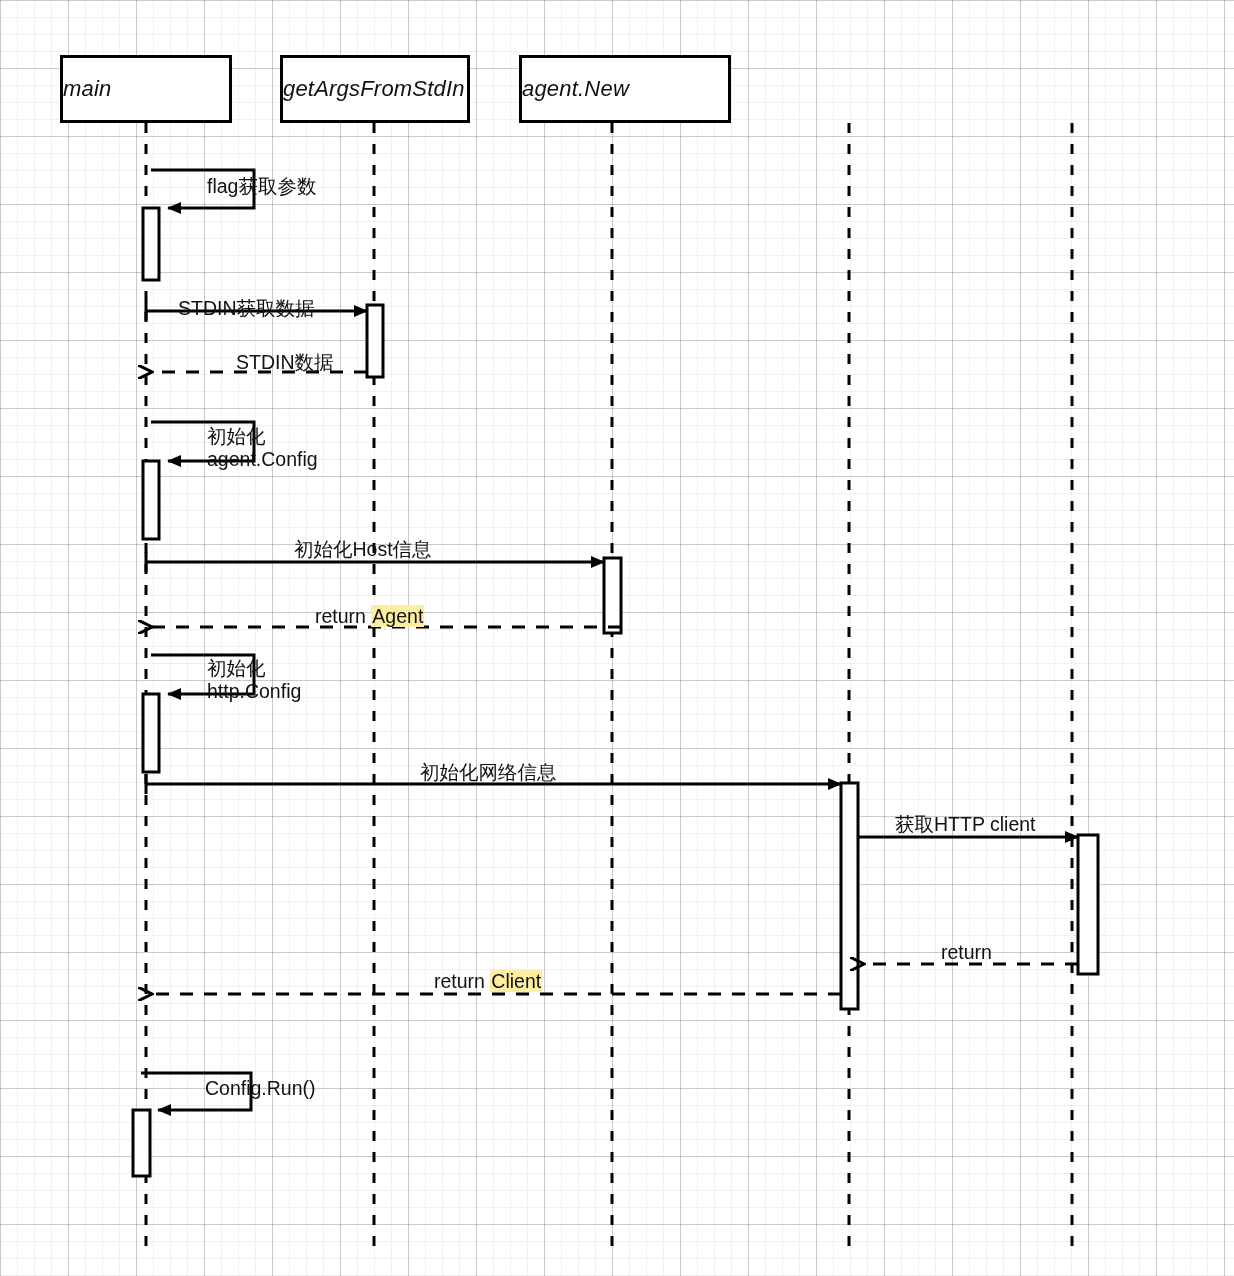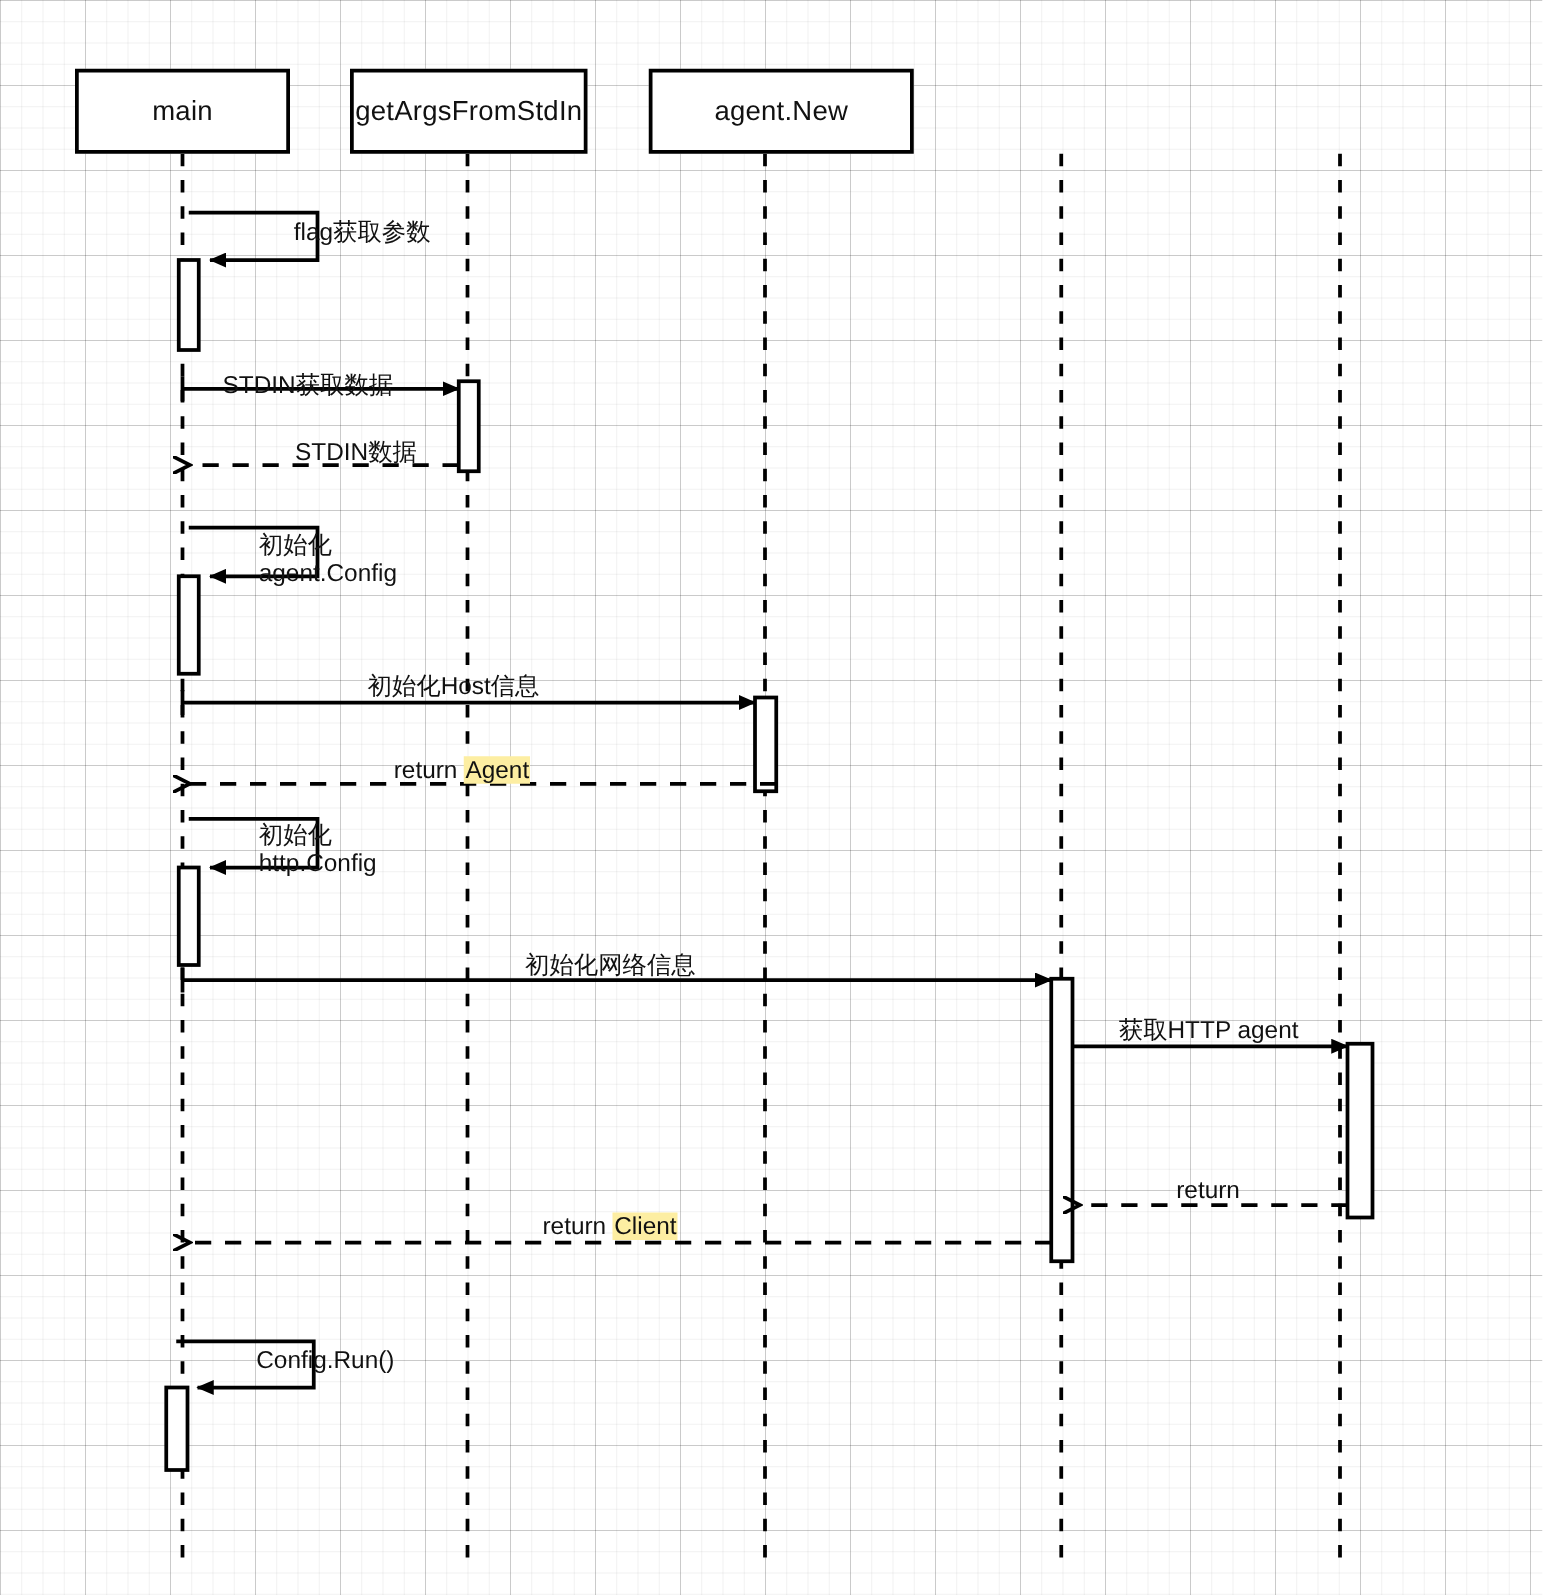--- a/index.html
+++ b/index.html
@@ -35,25 +35,25 @@
     width: 1234px;
     height: 1276px;
   }
   .participant-box {
     position: absolute;
     box-sizing: border-box;
     border: 3px solid #000000;
     background: #ffffff;
     display: flex;
     align-items: center;
-    justify-content: center;
     font-size: 22px;
     color: #111111;
     letter-spacing: 0.2px;
     white-space: nowrap;
+    font-style: italic;
   }
   .msg-label {
     position: absolute;
     font-size: 19.5px;
     color: #111111;
     white-space: nowrap;
     line-height: 1.16;
     background: transparent;
   }
   .msg-label.two-line {
@@ -153,21 +153,21 @@
   <div class="participant-box" style="left:60px; top:55px; width:172px; height:68px;">
     <span>main</span>
   </div>
   <div class="participant-box" style="left:280px; top:55px; width:190px; height:68px;">
     <span>getArgsFromStdIn</span>
   </div>
   <div class="participant-box" style="left:519px; top:55px; width:212px; height:68px;">
     <span>agent.New</span>
   </div>
 
-  <div class="msg-label" style="left:207px; top:175px;margin-left:28px;">flag获取参数</div>
+  <div class="msg-label" style="left:207px; top:175px;">flag获取参数</div>
 
   <div class="msg-label" style="left:178px; top:297px;">STDIN获取数据</div>
 
   <div class="msg-label" style="left:204px; top:351px;margin-left:32px;">STDIN数据</div>
 
   <div class="msg-label two-line" style="left:207px; top:425px;">
     <div>初始化</div>
     <div>agent.Config</div>
   </div>
 
@@ -177,21 +177,21 @@
     <span>return&nbsp;</span><span class="hl">Agent</span>
   </div>
 
   <div class="msg-label two-line" style="left:207px; top:657px;">
     <div>初始化</div>
     <div>http.Config</div>
   </div>
 
   <div class="msg-label" style="left:420px; top:761px;">初始化网络信息</div>
 
-  <div class="msg-label" style="left:895px; top:813px;">获取HTTP agent</div>
+  <div class="msg-label" style="left:895px; top:813px;">获取HTTP client</div>
 
   <div class="msg-label" style="left:941px; top:941px;">return</div>
 
   <div class="msg-label" style="left:434px; top:970px;">
     <span>return&nbsp;</span><span class="hl">Client</span>
   </div>
 
   <div class="msg-label" style="left:205px; top:1077px;">Config.Run()</div>
 
 </div>

